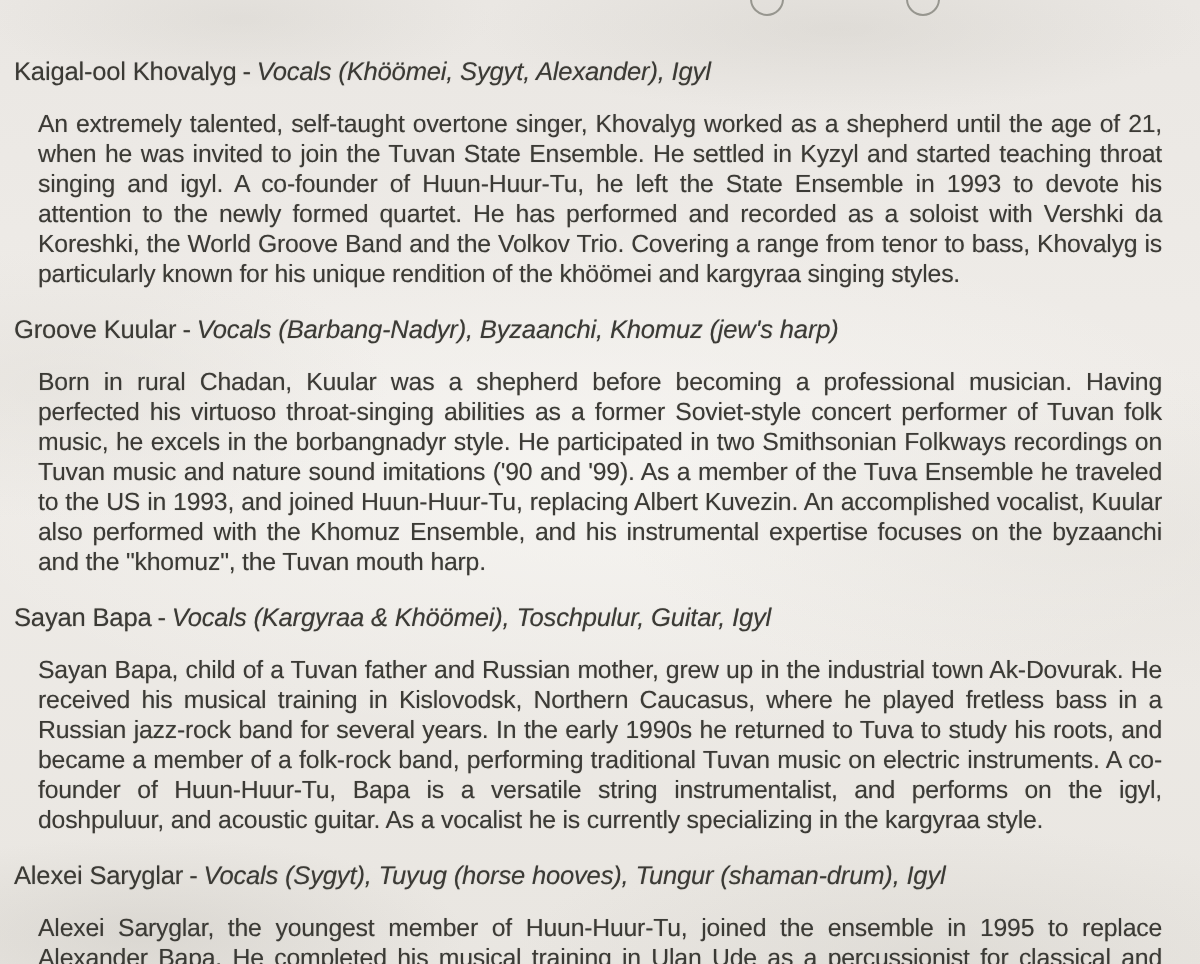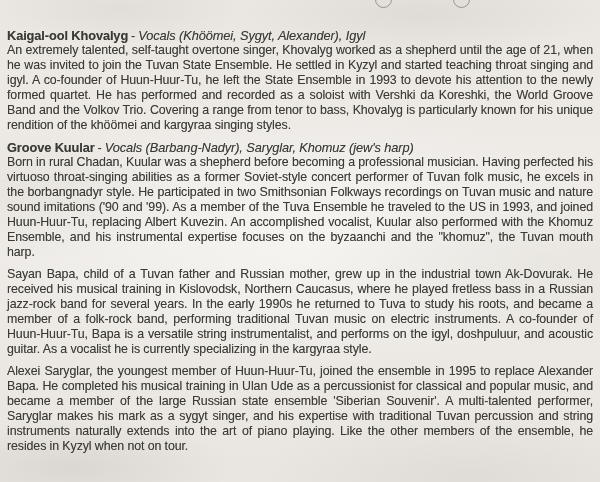--- a/index.html
+++ b/index.html
@@ -33,25 +33,25 @@
   }
   .member-section { margin-top: 7px; }
   .member-section:first-child { margin-top: 0; }
   .member-heading {
     font-size: 12.8px;
     line-height: 15px;
     letter-spacing: -0.1px;
     white-space: nowrap;
     text-shadow: 0 0 0.5px rgba(59,58,53,0.45);
   }
-  .member-name { font-weight: bold; }
+  .member-name { font-weight: normal; }
   .heading-separator { margin: 0 3px; }
   .member-roles { font-style: italic; }
   .member-bio {
-    margin: 0;
+    margin: 12px;
     font-size: 12.4px;
     line-height: 15px;
     letter-spacing: -0.1px;
     text-align: justify;
     text-align-last: left;
     text-shadow: 0 0 0.5px rgba(59,58,53,0.40);
   }
   
   .ring {
     position: absolute;
@@ -74,26 +74,32 @@
 
   <div class="member-section">
     <div class="member-heading">
       <span class="member-name">Kaigal-ool Khovalyg</span><span class="heading-separator">-</span><span class="member-roles">Vocals (Khöömei, Sygyt, Alexander), Igyl</span>
     </div>
     <p class="member-bio">An extremely talented, self-taught overtone singer, Khovalyg worked as a shepherd until the age of 21, when he was invited to join the Tuvan State Ensemble. He settled in Kyzyl and started teaching throat singing and igyl. A co-founder of Huun-Huur-Tu, he left the State Ensemble in 1993 to devote his attention to the newly formed quartet. He has performed and recorded as a soloist with Vershki da Koreshki, the World Groove Band and the Volkov Trio. Covering a range from tenor to bass, Khovalyg is particularly known for his unique rendition of the khöömei and kargyraa singing styles.</p>
   </div>
 
   <div class="member-section">
     <div class="member-heading">
-      <span class="member-name">Groove Kuular</span><span class="heading-separator">-</span><span class="member-roles">Vocals (Barbang-Nadyr), Saryglar, Khomuz (jew's harp)</span>
+      <span class="member-name">Groove Kuular</span><span class="heading-separator">-</span><span class="member-roles">Vocals (Barbang-Nadyr), Byzaanchi, Khomuz (jew's harp)</span>
     </div>
     <p class="member-bio">Born in rural Chadan, Kuular was a shepherd before becoming a professional musician. Having perfected his virtuoso throat-singing abilities as a former Soviet-style concert performer of Tuvan folk music, he excels in the borbangnadyr style. He participated in two Smithsonian Folkways recordings on Tuvan music and nature sound imitations ('90 and '99). As a member of the Tuva Ensemble he traveled to the US in 1993, and joined Huun-Huur-Tu, replacing Albert Kuvezin. An accomplished vocalist, Kuular also performed with the Khomuz Ensemble, and his instrumental expertise focuses on the byzaanchi and the "khomuz", the Tuvan mouth harp.</p>
   </div>
 
   <div class="member-section">
+    <div class="member-heading">
+      <span class="member-name">Sayan Bapa</span><span class="heading-separator">-</span><span class="member-roles">Vocals (Kargyraa &amp; Khöömei), Toschpulur, Guitar, Igyl</span>
+    </div>
     <p class="member-bio">Sayan Bapa, child of a Tuvan father and Russian mother, grew up in the industrial town Ak-Dovurak. He received his musical training in Kislovodsk, Northern Caucasus, where he played fretless bass in a Russian jazz-rock band for several years. In the early 1990s he returned to Tuva to study his roots, and became a member of a folk-rock band, performing traditional Tuvan music on electric instruments. A co-founder of Huun-Huur-Tu, Bapa is a versatile string instrumentalist, and performs on the igyl, doshpuluur, and acoustic guitar. As a vocalist he is currently specializing in the kargyraa style.</p>
   </div>
 
   <div class="member-section">
+    <div class="member-heading">
+      <span class="member-name">Alexei Saryglar</span><span class="heading-separator">-</span><span class="member-roles">Vocals (Sygyt), Tuyug (horse hooves), Tungur (shaman-drum), Igyl</span>
+    </div>
     <p class="member-bio">Alexei Saryglar, the youngest member of Huun-Huur-Tu, joined the ensemble in 1995 to replace Alexander Bapa. He completed his musical training in Ulan Ude as a percussionist for classical and popular music, and became a member of the large Russian state ensemble 'Siberian Souvenir'. A multi-talented performer, Saryglar makes his mark as a sygyt singer, and his expertise with traditional Tuvan percussion and string instruments naturally extends into the art of piano playing. Like the other members of the ensemble, he resides in Kyzyl when not on tour.</p>
   </div>
 
 </div>
 
 </body></html>

